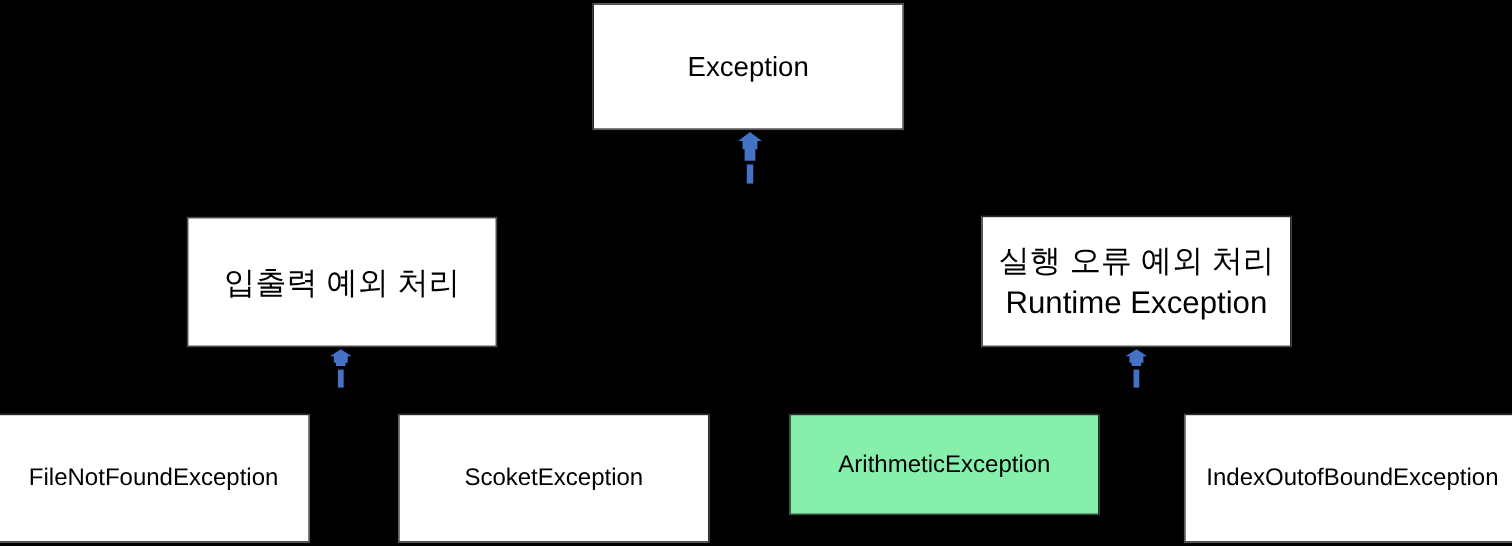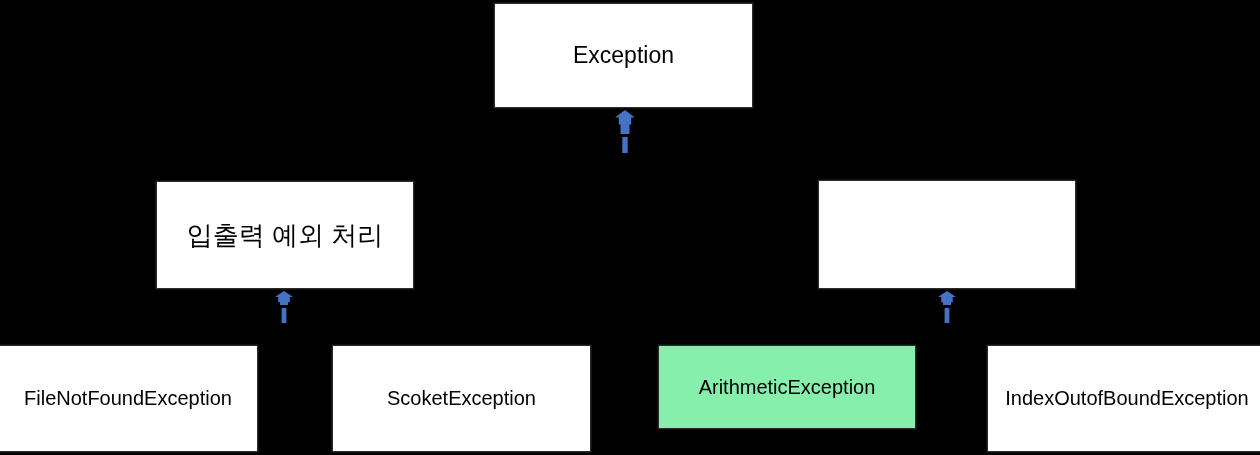--- a/index.html
+++ b/index.html
@@ -47,20 +47,22 @@
 <body>
 
 <div id="canvas">
     <div class="node lvl0" style="left: 494px; top: 3px; width: 259px; height: 105px; background: rgb(255, 255, 255); border-color: rgb(43, 43, 43);">
       <span class="line">Exception</span>
     </div>
     <div class="node lvl1" style="left: 156px; top: 181px; width: 258px; height: 108px; background: rgb(255, 255, 255); border-color: rgb(43, 43, 43);">
       <span class="line">입출력 예외 처리</span>
     </div>
     <div class="node lvl1" style="left: 818px; top: 180px; width: 258px; height: 109px; background: rgb(255, 255, 255); border-color: rgb(43, 43, 43);">
+      <span class="line">실행 오류 예외 처리</span>
+      <span class="line">Runtime Exception</span>
     </div>
     <div class="node lvl2" style="left: -2px; top: 345px; width: 260px; height: 107px; background: rgb(255, 255, 255); border-color: rgb(43, 43, 43);">
       <span class="line">FileNotFoundException</span>
     </div>
     <div class="node lvl2" style="left: 308px; top: 345px; width: 259px; height: 107px; background: rgb(255, 255, 255); border-color: rgb(43, 43, 43); margin-left: 24px;">
       <span class="line">ScoketException</span>
     </div>
     <div class="node lvl2" style="left: 658px; top: 345px; width: 258px; height: 84px; background: #86efac; border-color: rgb(43, 43, 43);">
       <span class="line">ArithmeticException</span>
     </div>

